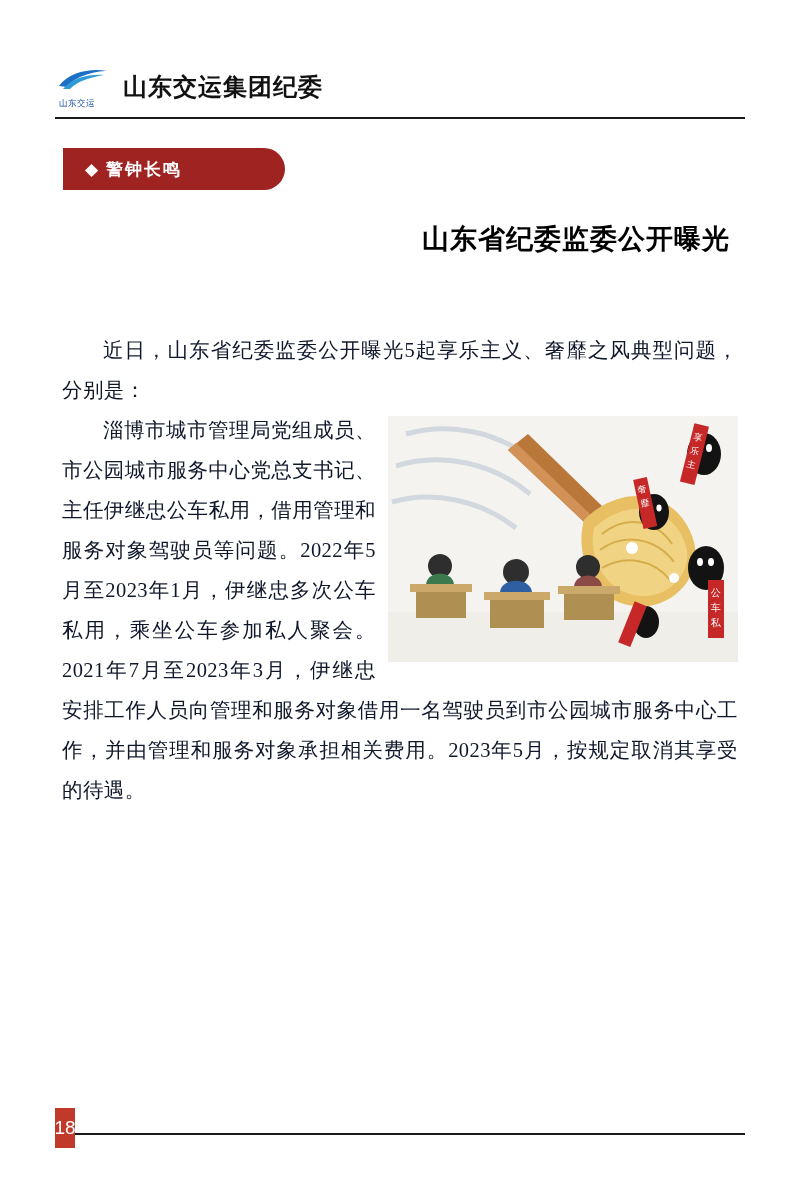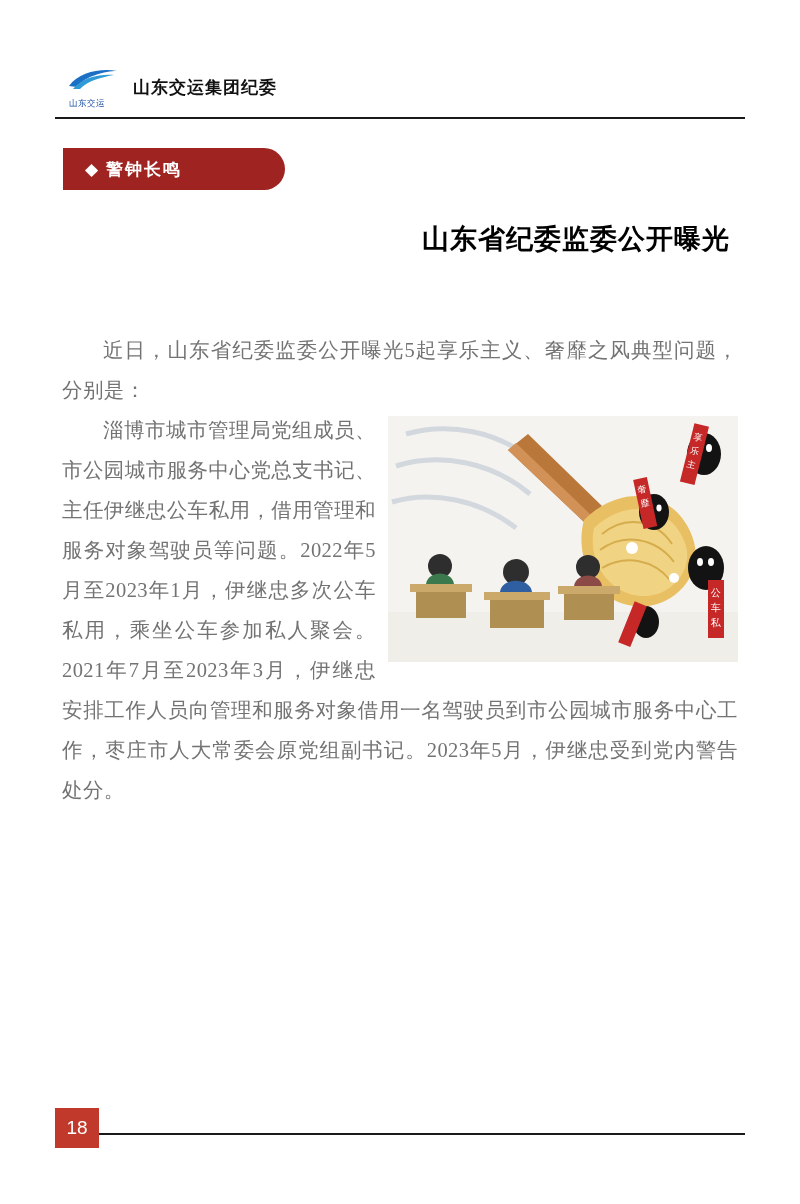--- a/index.html
+++ b/index.html
@@ -31,21 +31,20 @@
     height: 58px;
     display: flex;
     align-items: center;
   }
   .logo {
     width: 56px;
     height: 46px;
     position: relative;
     flex: 0 0 auto;
     margin-right: 12px;
-    margin-left: 10px;
   }
   .logo .swoosh {
     position: absolute;
     left: 2px;
     top: 4px;
     width: 52px;
     height: 22px;
   }
   .logo .logotext {
     position: absolute;
@@ -53,21 +52,21 @@
     bottom: 0px;
     font-family: "Liberation Sans", sans-serif;
     font-size: 8.5px;
     letter-spacing: 0.5px;
     color: #1b4fa0;
     white-space: nowrap;
   }
   .header-title {
     font-family: "Liberation Sans", sans-serif;
     font-weight: bold;
-    font-size: 17px;
+    font-size: 24px;
     letter-spacing: 1px;
     color: #111;
     text-align: center;
   }
   .header-rule {
     position: absolute;
     left: 55px;
     top: 117px;
     width: 690px;
     height: 0;
@@ -119,21 +118,21 @@
 
   
   .body {
     position: absolute;
     left: 62px;
     top: 330px;
     width: 676px;
     font-size: 20.5px;
     line-height: 40px;
     text-align: justify;
-    color: #737373;
+    color: #0f172a;
     letter-spacing: 0.4px;
   }
   .body p {
     margin: 0 0 0 0;
     text-indent: 2em;
   }
 
   
   .illus {
     float: right;
@@ -152,21 +151,21 @@
     left: 55px;
     top: 1133px;
     width: 690px;
     height: 0;
     border-top: 2px solid #1a1a1a;
   }
   .page-num {
     position: absolute;
     left: 55px;
     top: 1108px;
-    width: 44px;
+    width: 20px;
     height: 40px;
     background: #c0392b;
     color: #fff;
     font-family: "Liberation Sans", sans-serif;
     font-size: 19px;
     display: flex;
     align-items: center;
     justify-content: center;
   }
 </style>
@@ -270,19 +269,19 @@
           <text x="328" y="180" font-size="10" fill="#fff" text-anchor="middle" font-family="Liberation Sans, sans-serif">公</text>
           <text x="328" y="195" font-size="10" fill="#fff" text-anchor="middle" font-family="Liberation Sans, sans-serif">车</text>
           <text x="328" y="210" font-size="10" fill="#fff" text-anchor="middle" font-family="Liberation Sans, sans-serif">私</text>
 
           <ellipse cx="258" cy="206" rx="13" ry="16" fill="#131313"></ellipse>
           <rect x="238" y="186" width="13" height="44" fill="#c62828" transform="rotate(22 244 208)"></rect>
         </g>
       </svg>
     </div>
 
-    <p>淄博市城市管理局党组成员、市公园城市服务中心党总支书记、主任伊继忠公车私用，借用管理和服务对象驾驶员等问题。2022年5月至2023年1月，伊继忠多次公车私用，乘坐公车参加私人聚会。2021年7月至2023年3月，伊继忠安排工作人员向管理和服务对象借用一名驾驶员到市公园城市服务中心工作，枣庄市人大常委会原党组副书记。2023年5月，伊继忠受到党内警告处分。</p>
+    <p>淄博市城市管理局党组成员、市公园城市服务中心党总支书记、主任伊继忠公车私用，借用管理和服务对象驾驶员等问题。2022年5月至2023年1月，伊继忠多次公车私用，乘坐公车参加私人聚会。2021年7月至2023年3月，伊继忠安排工作人员向管理和服务对象借用一名驾驶员到市公园城市服务中心工作，并由管理和服务对象承担相关费用。2023年5月，按规定取消其享受的待遇。</p>
   </div>
 
   <div class="footer-rule"></div>
   <div class="page-num">18</div>
 
 </div>
 
 </body></html>

